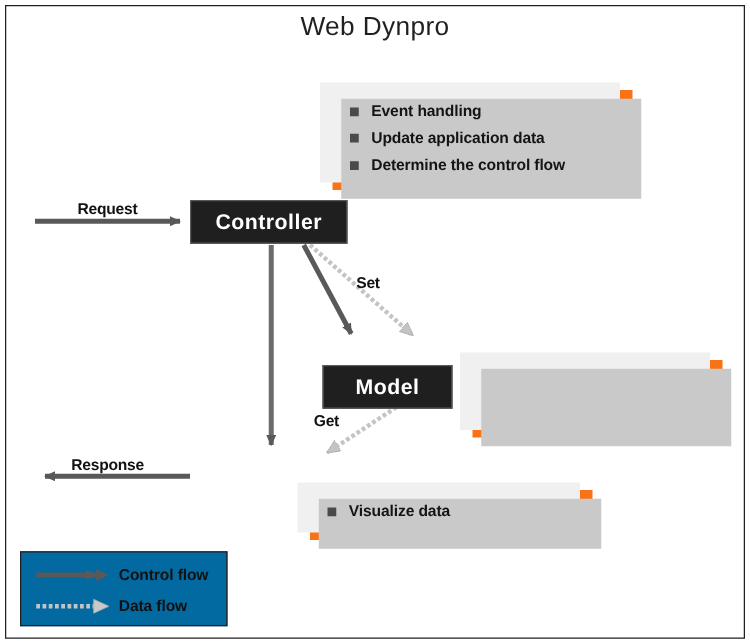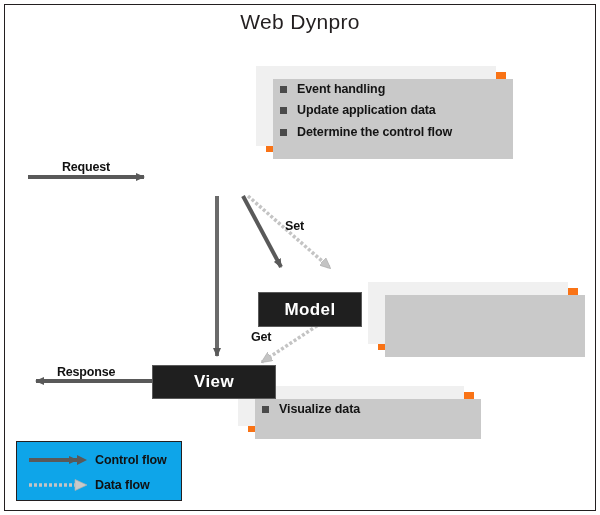--- a/index.html
+++ b/index.html
@@ -133,21 +133,21 @@
   #label-get      { left: 251px; top: 330px; }
 
   
   #legend {
     position: absolute;
     left: 16px;
     top: 441px;
     width: 166px;
     height: 60px;
     border: 1px solid #231f20;
-    background: #0ea5e9;
+    background: #0369a1;
     box-sizing: border-box;
     z-index: 8;
   }
   .legend-row {
     position: absolute;
     left: 0;
     width: 100%;
     height: 24px;
     display: flex;
     align-items: center;
@@ -209,28 +209,28 @@
 
     <g>
       <line x1="248" y1="196" x2="330" y2="268" stroke="#c4c4c4" stroke-width="3.5" stroke-dasharray="3 2" marker-end="url(#ah-data)"></line>
     </g>
 
     <g>
       <line x1="338" y1="312" x2="262" y2="362" stroke="#c4c4c4" stroke-width="3.5" stroke-dasharray="3 2" marker-end="url(#ah-data)"></line>
     </g>
   </svg>
 
+  <div class="node" id="node-controller">
+    <span>Controller</span>
+  </div>
 
   <div class="node" id="node-model">
     <span>Model</span>
   </div>
 
-  <div class="node" id="node-view">
-    <span>View</span>
-  </div>
 
   <div class="panel" id="panel-controller">
     <div class="backer"></div>
     <div class="shadow"></div>
     <ul>
       <li>
         <span class="bullet"></span>
         <span>Event handling</span>
       </li>
       <li>

